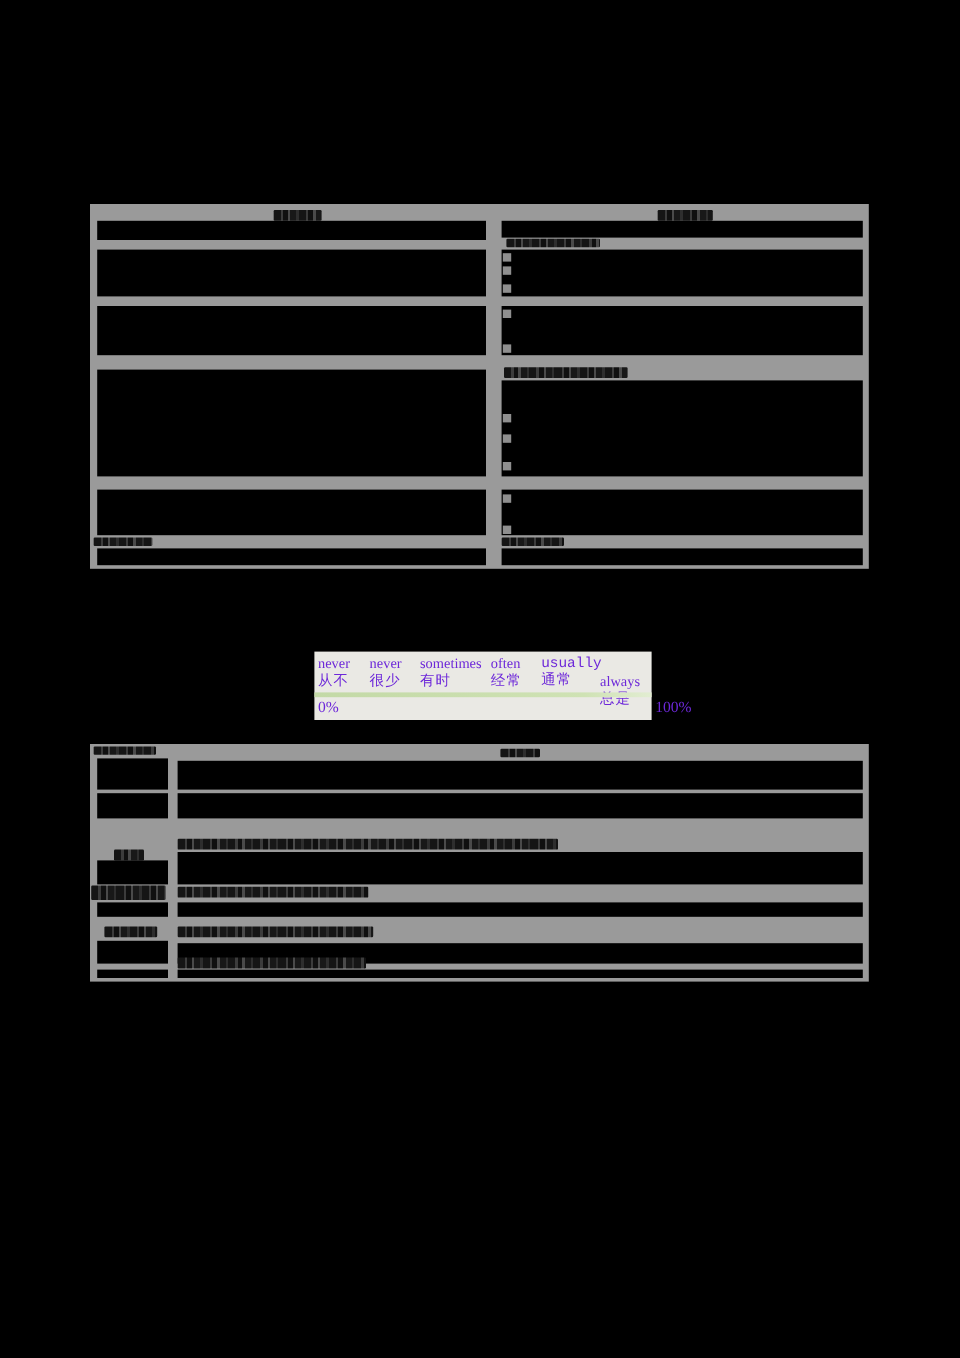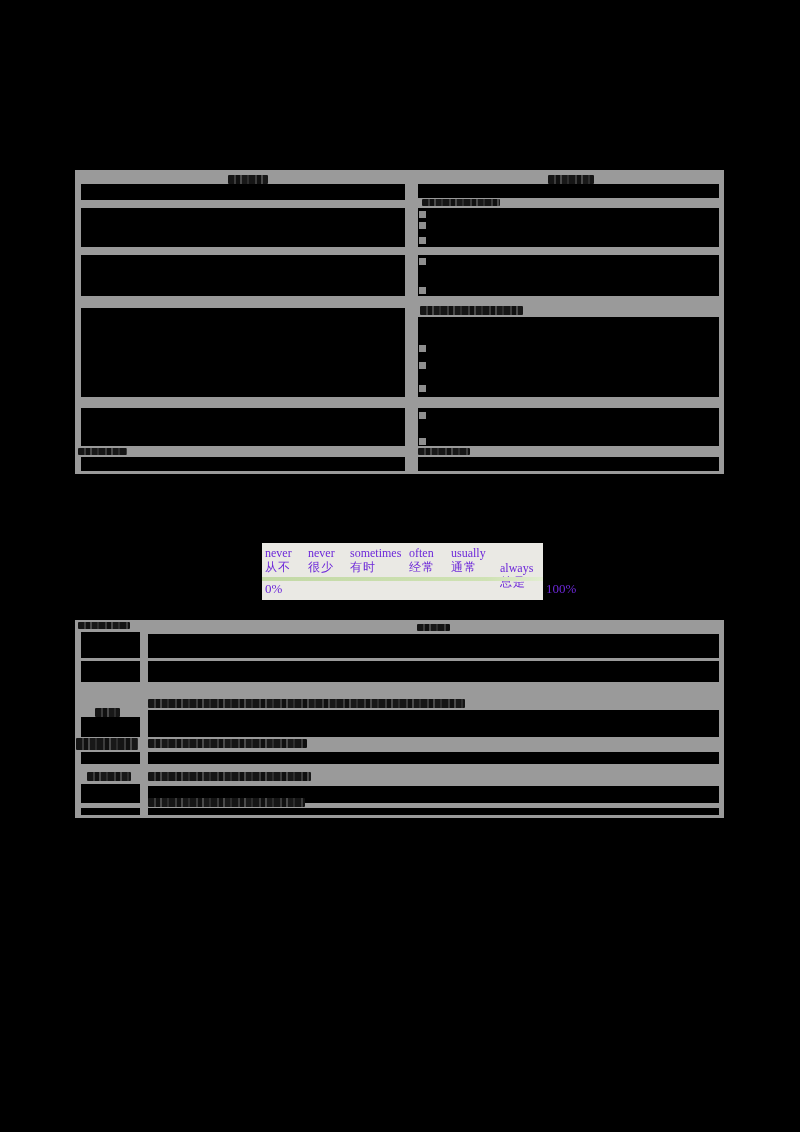--- a/index.html
+++ b/index.html
@@ -87,21 +87,21 @@
     <span class="freq-zh">很少</span>
   </div>
   <div class="freq-col" style="left:88px;">
     <span class="freq-en">sometimes</span>
     <span class="freq-zh">有时</span>
   </div>
   <div class="freq-col" style="left:147px;">
     <span class="freq-en">often</span>
     <span class="freq-zh">经常</span>
   </div>
-  <div class="freq-col" style="left:189px;">
+  <div class="freq-col" style="left:189px;font-family:Liberation Mono, monospace;">
     <span class="freq-en">usually</span>
     <span class="freq-zh">通常</span>
   </div>
   <div class="freq-col" style="left:238px;margin-top:15px;">
     <span class="freq-en">always</span>
     <span class="freq-zh">总是</span>
   </div>
 
   <div class="divider"></div>
 

